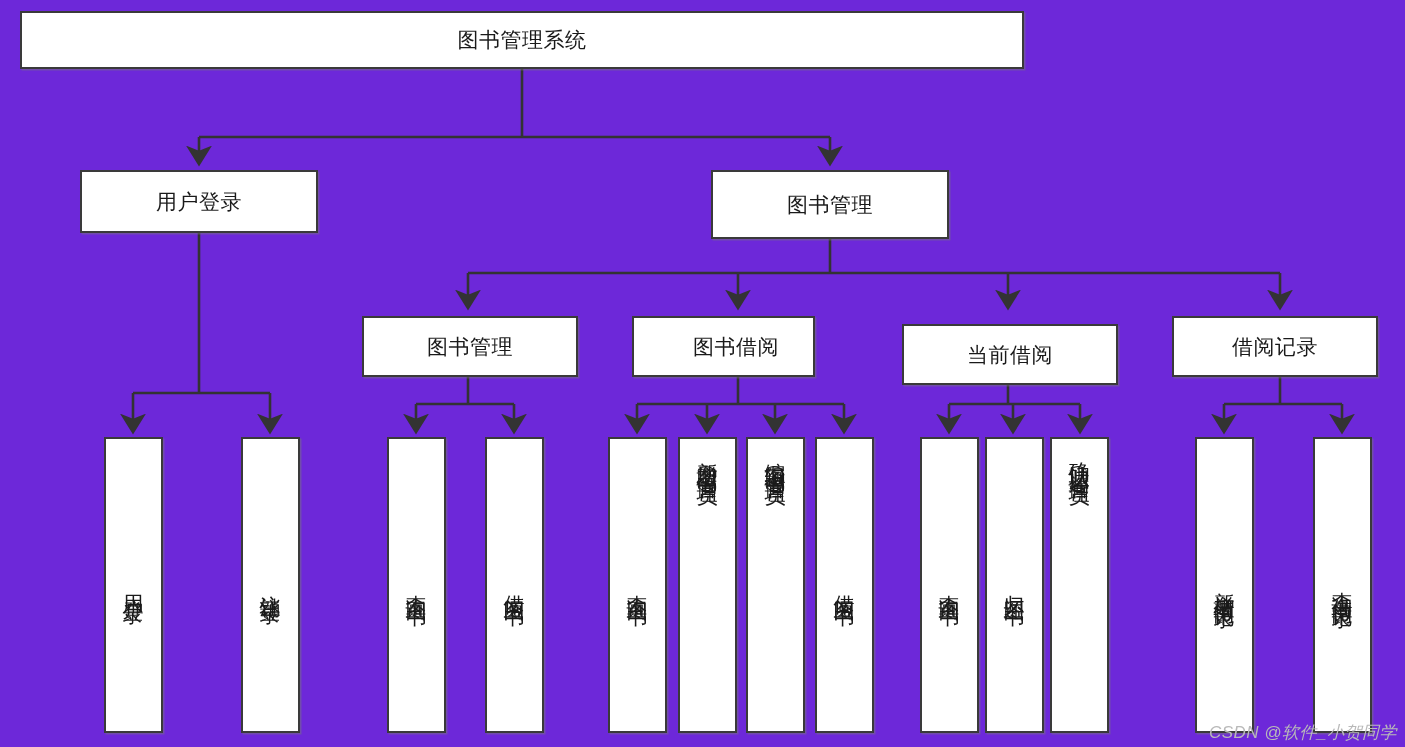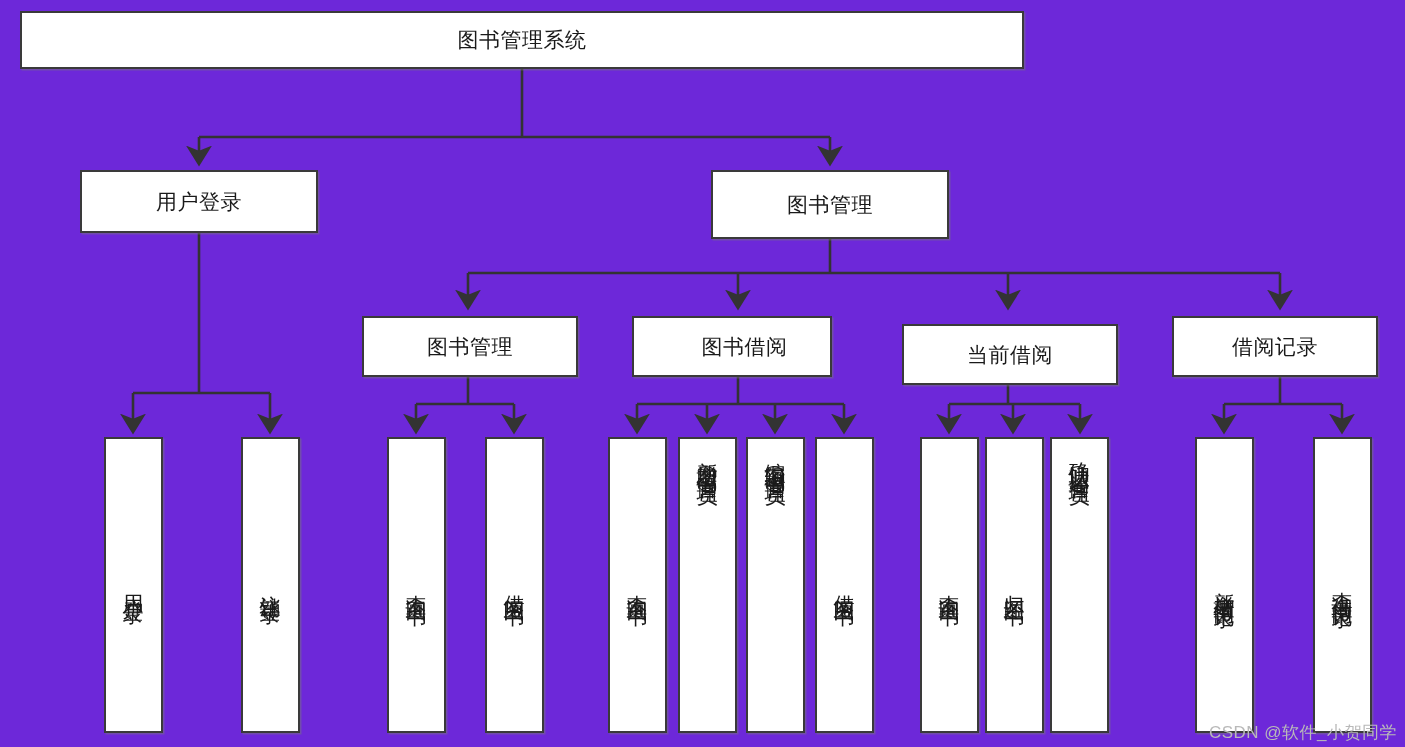--- a/index.html
+++ b/index.html
@@ -63,20 +63,21 @@
     padding-top: 0;
   }
   #watermark {
     position: absolute;
     right: 8px;
     bottom: 3px;
     font-size: 17px;
     color: #b9b9b9;
     letter-spacing: 0.5px;
     white-space: nowrap;
+    font-style: italic;
   }
 </style>
 </head>
 <body>
 
 <div id="canvas">
 
   <svg class="edges" viewBox="0 0 1405 747">
     <defs>
       <marker id="arrow" markerWidth="10" markerHeight="10" refX="4" refY="5" orient="auto" markerUnits="strokeWidth">
@@ -134,21 +135,21 @@
   <div class="node horiz" style="left:80px; top:170px; width:238px; height:63px;">
     <span>用户登录</span>
   </div>
   <div class="node horiz" style="left:711px; top:170px; width:238px; height:69px;">
     <span>图书管理</span>
   </div>
 
   <div class="node horiz" style="left:362px; top:316px; width:216px; height:61px;">
     <span>图书管理</span>
   </div>
-  <div class="node horiz" style="left:632px; top:316px; width:200px; height:61px;padding-left:25px;">
+  <div class="node horiz" style="left:632px; top:316px; width:183px; height:61px;padding-left:25px;">
     <span>图书借阅</span>
   </div>
   <div class="node horiz" style="left:902px; top:316px; width:216px; height:61px;margin-top:8px;">
     <span>当前借阅</span>
   </div>
   <div class="node horiz" style="left:1172px; top:316px; width:206px; height:61px;">
     <span>借阅记录</span>
   </div>
 
   <div class="node vert centered" style="left:104px; top:437px; width:59px; height:296px;">

